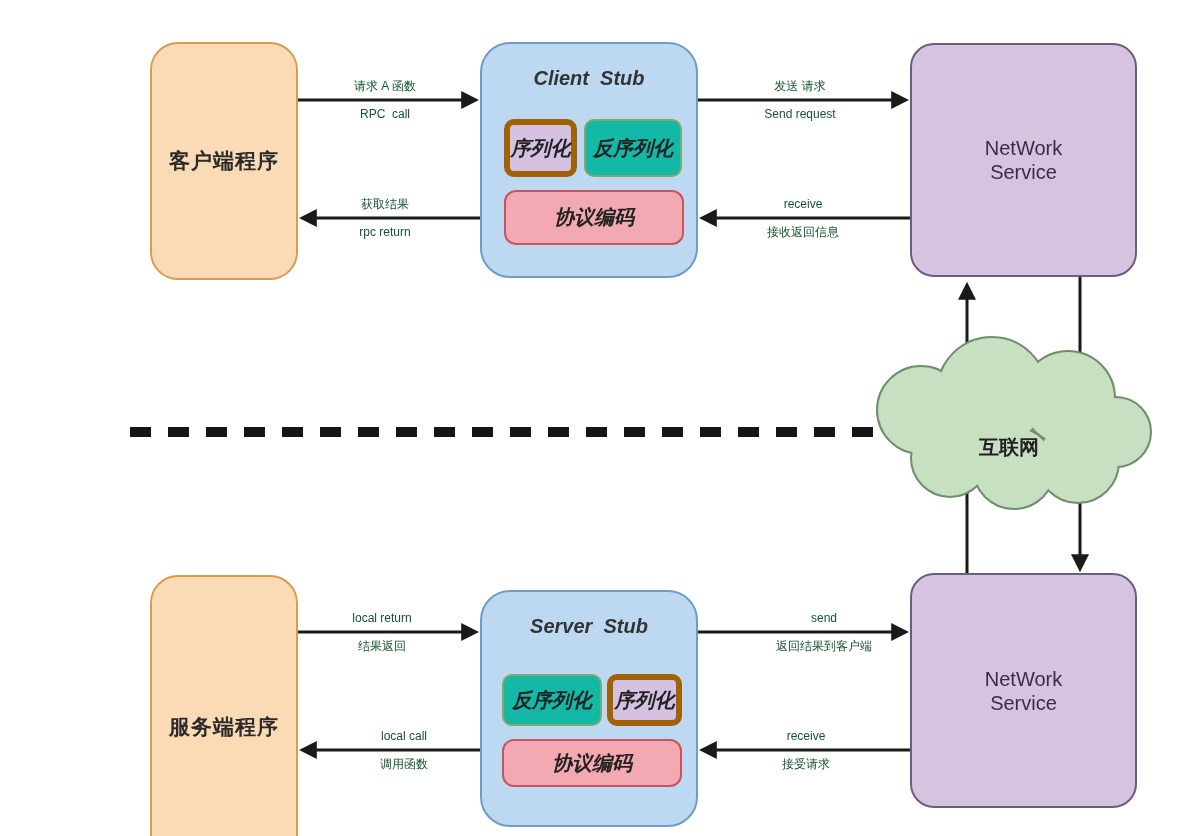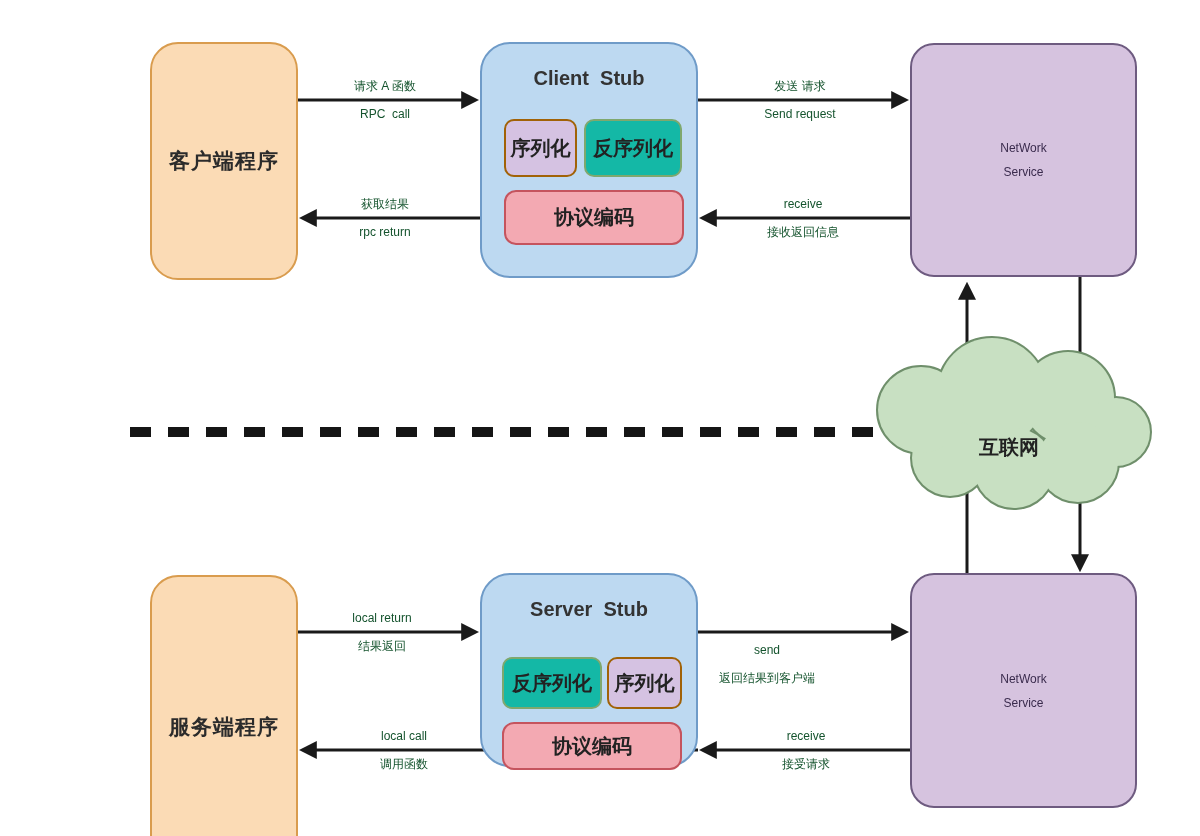--- a/index.html
+++ b/index.html
@@ -18,62 +18,63 @@
   .program{
     width:148px;background:#fbdbb5;border:2px solid #d99c4e;border-radius:28px;
     font-size:21px;font-weight:600;letter-spacing:1px;color:#2b2b2b;
   }
   .program-client{left:150px;top:42px;height:238px;}
   .program-server{left:150px;top:575px;height:304px;}
 
   .stub{
     width:218px;background:#bdd9f1;border:2px solid #6f9bc8;border-radius:30px;
     display:block;
+    font-style:italic;
   }
   .stub-client{left:480px;top:42px;height:236px;}
-  .stub-server{left:480px;top:573px;height:194px;}
+  .stub-server{left:480px;top:590px;height:237px;}
   .stub-title{
     text-align:center;margin-top:23px;font-size:20px;font-weight:600;color:#333;white-space:pre;
   }
   .mini{
     position:absolute;box-sizing:border-box;display:flex;align-items:center;justify-content:center;
     font-size:20px;font-weight:600;border-radius:10px;color:#222;
   }
-  .mini-serialize{background:#d5c2e2;border:2px solid #a16207;}
+  .mini-serialize{background:#d5c2e2;border:6px solid #a16207;}
   .mini-deserialize{background:#14b8a6;border:2px solid #7fa86e;}
   .mini-protocol{background:#f3a9b2;border:2px solid #c5545e;border-radius:12px;}
 
   .stub-client .mini-serialize{left:22px;top:75px;width:73px;height:58px;}
   .stub-client .mini-deserialize{left:102px;top:75px;width:98px;height:58px;}
   .stub-client .mini-protocol{left:22px;top:146px;width:180px;height:55px;}
 
   .stub-server .mini-deserialize{left:20px;top:82px;width:100px;height:52px;}
   .stub-server .mini-serialize{left:125px;top:82px;width:75px;height:52px;}
   .stub-server .mini-protocol{left:20px;top:147px;width:180px;height:48px;}
 
   .network{
     width:227px;background:#d6c3df;border:2px solid #6e5b80;border-radius:24px;
-    flex-direction:column;font-size:12px;font-weight:500;line-height:24px;color:#3a2b4d;
+    flex-direction:column;font-size:20px;font-weight:500;line-height:24px;color:#3a2b4d;
   }
   .network-top{left:910px;top:43px;height:234px;}
   .network-bottom{left:910px;top:573px;height:235px;}
 
   
   .lbl{
     position:absolute;transform:translateX(-50%);
     text-align:center;font-size:12px;font-weight:500;color:#14532d;
   }
   .lbl div{line-height:28px;white-space:pre;}
   .lbl-rpc-call{left:385px;top:72px;}
   .lbl-rpc-return{left:385px;top:190px;}
   .lbl-send-request{left:800px;top:72px;}
   .lbl-receive-top{left:803px;top:190px;}
   .lbl-local-return{left:382px;top:604px;}
   .lbl-local-call{left:388px;top:722px;margin-left:16px;}
-  .lbl-send-bottom{left:767px;top:604px;margin-top:32px;}
+  .lbl-send-bottom{left:824px;top:604px;}
   .lbl-receive-bottom{left:806px;top:722px;}
 
   .lbl-internet{
     position:absolute;left:1009px;top:409px;transform:translateX(-50%);
     font-size:20px;font-weight:700;color:#222;white-space:pre;margin-top:25px;
   }
 </style>
 </head>
 <body>
 

